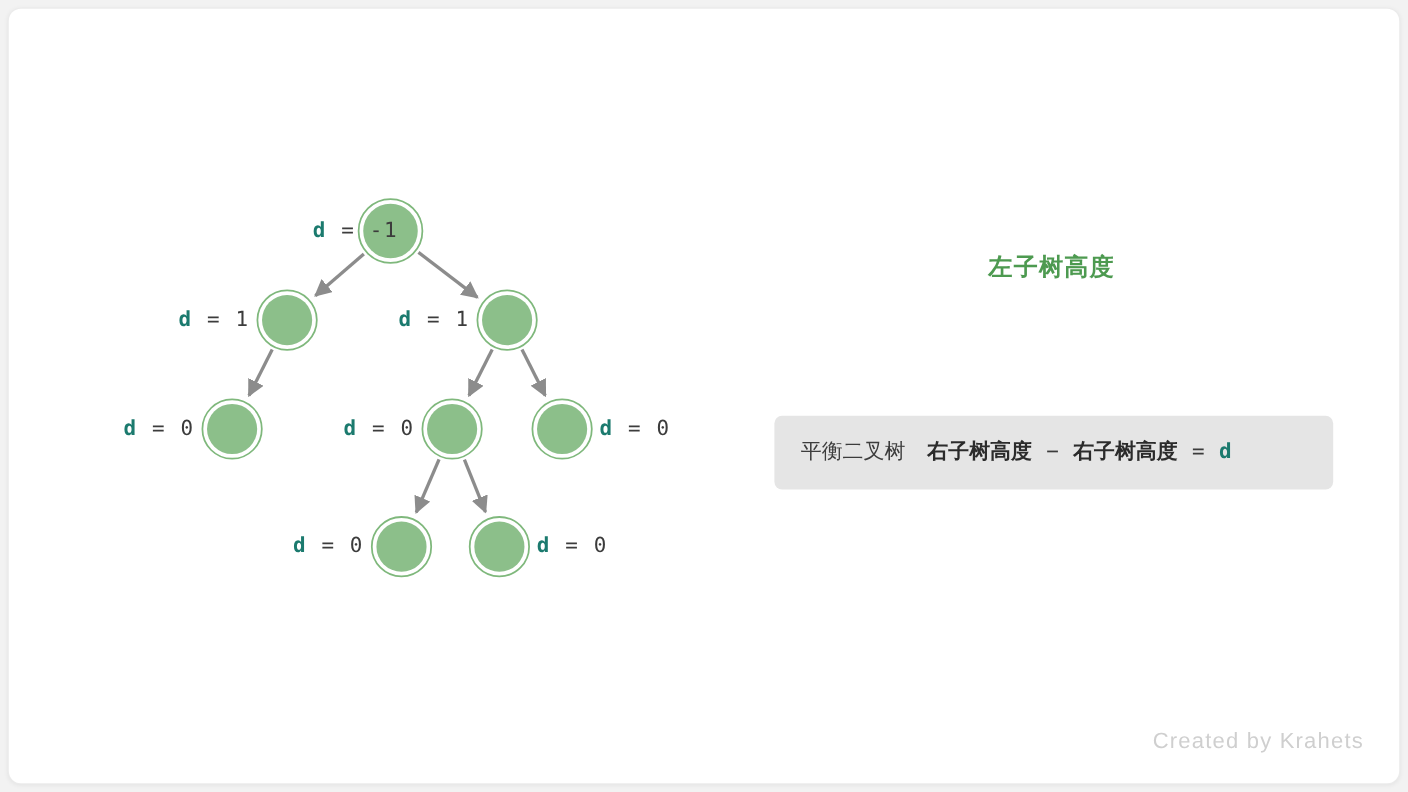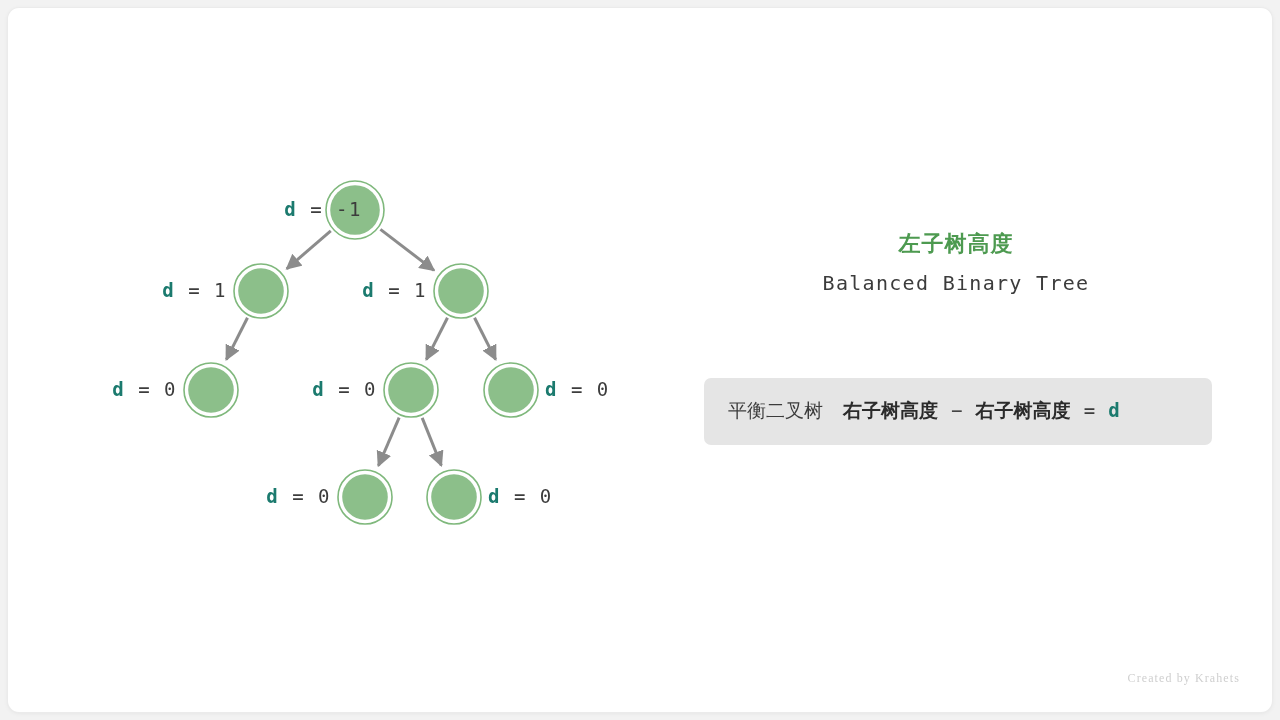--- a/index.html
+++ b/index.html
@@ -100,22 +100,22 @@
   }
   .formula-line .bold { font-weight: bold; color: #2b2b2b; }
   .formula-line .tealvar { color: #1b7a6e; font-weight: bold; font-family: "DejaVu Sans Mono", monospace; }
   .formula-line .mono { font-family: "DejaVu Sans Mono", monospace; }
   .formula-line .sp { display: inline-block; width: 7px; }
 
   #credit {
     position: absolute;
     right: 32px;
     bottom: 26px;
-    font-family: Liberation Serif, serif;
-    font-size: 12px;
+    font-family: Liberation Sans, sans-serif;
+    font-size: 20px;
     letter-spacing: 1.1px;
     color: #cfcfcf;
   }
 </style>
 </head>
 <body>
 
 <div id="page">
   <div id="card">
 
@@ -176,21 +176,20 @@
         <div class="node-label left-of" style="top: 273px; left: 0px; width: 419px;"><span class="d">d</span><span> = 1</span></div>
         <div class="node-label left-of" style="top: 372px; left: 0px; width: 169px;"><span class="d">d</span><span> = 0</span></div>
         <div class="node-label left-of" style="top: 372px; left: 0px; width: 369px;"><span class="d">d</span><span> = 0</span></div>
         <div class="node-label right-of" style="top: 372px; left: 537px;"><span class="d">d</span><span> = 0</span></div>
         <div class="node-label left-of" style="top: 479px; left: 0px; width: 323px;"><span class="d">d</span><span> = 0</span></div>
         <div class="node-label right-of" style="top: 479px; left: 480px;"><span class="d">d</span><span> = 0</span></div>
       </div>
 
     <div id="panel">
       <div id="panel-title">左子树高度</div>
-      <div id="panel-subtitle">Balanced Binary Tree</div>
     </div>
 
     <div id="formula-box">
       <div class="formula-line">
         <span>平衡二叉树</span><span class="sp"></span><span class="sp"></span>
         <span class="bold">右子树高度</span><span class="sp"></span>
         <span class="mono">−</span><span class="sp"></span>
         <span class="bold">右子树高度</span><span class="sp"></span>
         <span class="mono">=</span><span class="sp"></span>
         <span class="tealvar">d</span>

